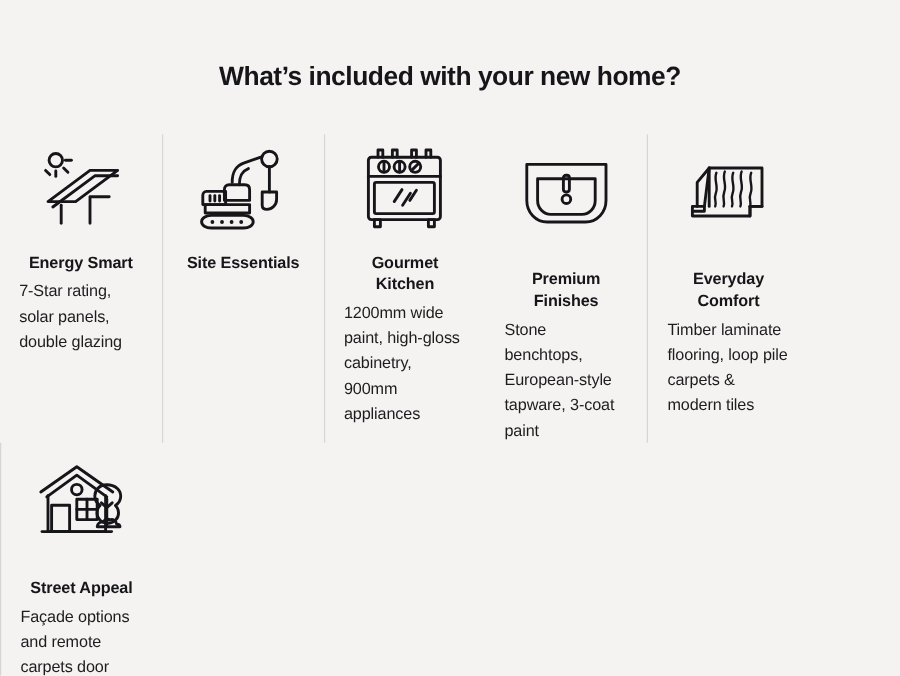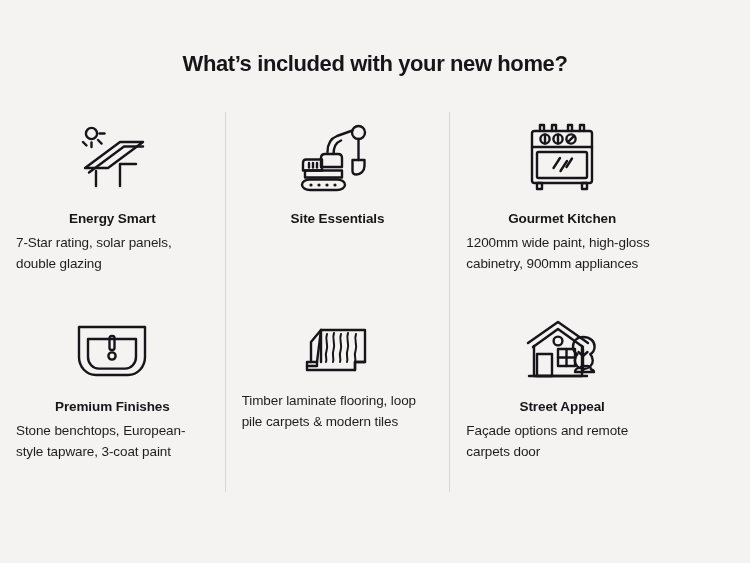--- a/index.html
+++ b/index.html
@@ -32,21 +32,21 @@
     color: #16161a;
     line-height: 40px;
   }
   .grid {
     position: absolute;
     left: 0;
     top: 112px;
     width: 674px;
     height: 380px;
     display: grid;
-    grid-template-columns: 1fr 1fr 1fr;
+    grid-template-columns: 1fr 1fr 1fr 1fr 1fr;
     grid-template-rows: 1fr 1fr;
   }
   .cell {
     position: relative;
     display: flex;
     flex-direction: column;
     align-items: center;
     padding: 6px 16px 0 16px;
     box-sizing: border-box;
   }
@@ -68,21 +68,21 @@
   .feature-title {
     margin-top: 14px;
     font-size: 13.5px;
     font-weight: 700;
     color: #16161a;
     line-height: 18px;
     text-align: center;
     letter-spacing: -0.1px;
   }
   .cell.row2 .feature-title {
-    margin-top: 12px;
+    margin-top: 28px;
   }
   .feature-desc {
     margin-top: 4px;
     font-size: 13.5px;
     font-weight: 400;
     color: #1d1d20;
     line-height: 21px;
     letter-spacing: -0.1px;
     max-width: 215px;
   }
@@ -190,20 +190,21 @@
           <path d="M22 8 L22 40"></path>
           <g stroke-width="2">
             <path d="M28 12 C25.5 18 30 23 27.5 29 C25.5 34 28.5 36 27 40"></path>
             <path d="M35 11 C32.5 17 37 22 34.5 28 C32.5 33.5 35.5 36 34 40"></path>
             <path d="M42 12 C39.5 18 44 23 41.5 29 C39.5 34 42.5 36 41 40"></path>
             <path d="M49 11 C46.5 17 51 22 48.5 28 C46.5 33.5 49.5 36 48 40"></path>
             <path d="M57 12 C54.5 18 59 23 56.5 29 C54.5 34 57.5 36 56 40"></path>
           </g>
         </svg>
       </div>
+      <div class="feature-title">Everyday Comfort</div>
       <div class="feature-desc">Timber laminate flooring, loop pile carpets &amp; modern tiles</div>
     </div>
 
     <div class="cell row2 col3">
       <div class="icon-wrap">
         <svg width="78" height="66" viewBox="0 0 78 66" fill="none" stroke="#16161a" stroke-width="2.4" stroke-linecap="round" stroke-linejoin="round">
           <polyline points="5,24 35,3 65,24"></polyline>
           <polyline points="10,28 35,10 60,28"></polyline>
           <path d="M11 27 v30 h48 v-30"></path>
           <line x1="6" y1="57" x2="64" y2="57"></line>

